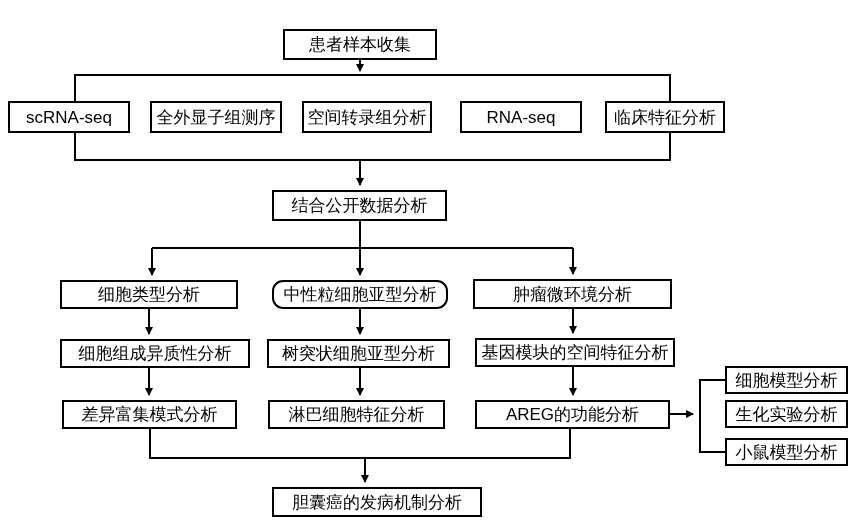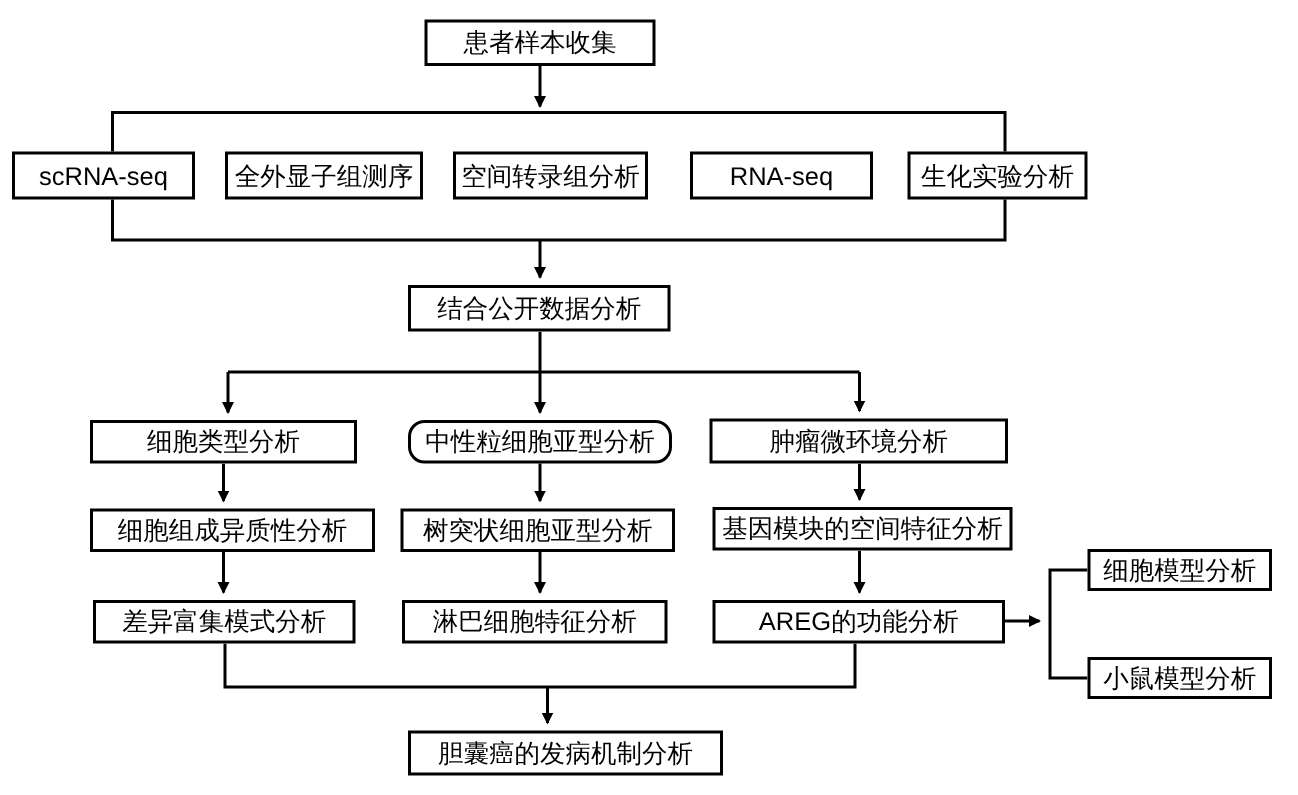--- a/index.html
+++ b/index.html
@@ -11,21 +11,21 @@
     overflow:hidden;
   }
   #wires{position:absolute;left:0;top:0;z-index:1;}
   .node{
     position:absolute;z-index:2;box-sizing:border-box;
     background:#ffffff;border:2px solid #000000;
     display:flex;align-items:center;justify-content:center;
     font-size:17px;color:#000000;white-space:nowrap;line-height:1;
   }
   
-  .n-patient      {left:283px;top:13px; width:154px;height:31px;}
+  .n-patient      {left:283px;top:29px; width:154px;height:31px;}
   .n-scrna        {left:8px;  top:101px;width:122px;height:32px;}
   .n-wes          {left:150px;top:101px;width:132px;height:32px;}
   .n-spatial      {left:302px;top:101px;width:130px;height:32px;}
   .n-rnaseq       {left:460px;top:101px;width:122px;height:32px;}
   .n-clinical     {left:605px;top:101px;width:120px;height:32px;}
   .n-combine      {left:272px;top:190px;width:175px;height:31px;}
   .n-celltype     {left:60px; top:280px;width:178px;height:29px;}
   .n-neutrophil   {left:272px;top:280px;width:176px;height:29px;border-radius:11px;}
   .n-tme          {left:473px;top:279px;width:199px;height:30px;}
   .n-cellcomp     {left:60px; top:339px;width:190px;height:29px;}
@@ -80,34 +80,35 @@
       <path d="M725,380 H700 V452 H725"></path>
     </g>
   </svg>
 
   <div class="node n-patient">患者样本收集</div>
 
   <div class="node n-scrna">scRNA-seq</div>
   <div class="node n-wes">全外显子组测序</div>
   <div class="node n-spatial">空间转录组分析</div>
   <div class="node n-rnaseq">RNA-seq</div>
-  <div class="node n-clinical">生化实验分析</div>
+  <div class="node n-clinical">临床特征分析</div>
 
   <div class="node n-combine">结合公开数据分析</div>
 
   <div class="node n-celltype">细胞类型分析</div>
   <div class="node n-neutrophil">中性粒细胞亚型分析</div>
   <div class="node n-tme">肿瘤微环境分析</div>
 
   <div class="node n-cellcomp">细胞组成异质性分析</div>
   <div class="node n-dendritic">树突状细胞亚型分析</div>
   <div class="node n-genemodule">基因模块的空间特征分析</div>
 
   <div class="node n-diffenrich">差异富集模式分析</div>
   <div class="node n-areg">AREG的功能分析</div>
   <div class="node n-lymphocyte">淋巴细胞特征分析</div>
 
   <div class="node n-cellmodel">细胞模型分析</div>
+  <div class="node n-biochem">生化实验分析</div>
   <div class="node n-mousemodel">小鼠模型分析</div>
 
   <div class="node n-pathogenesis">胆囊癌的发病机制分析</div>
 
 </div>
 
 </body></html>

